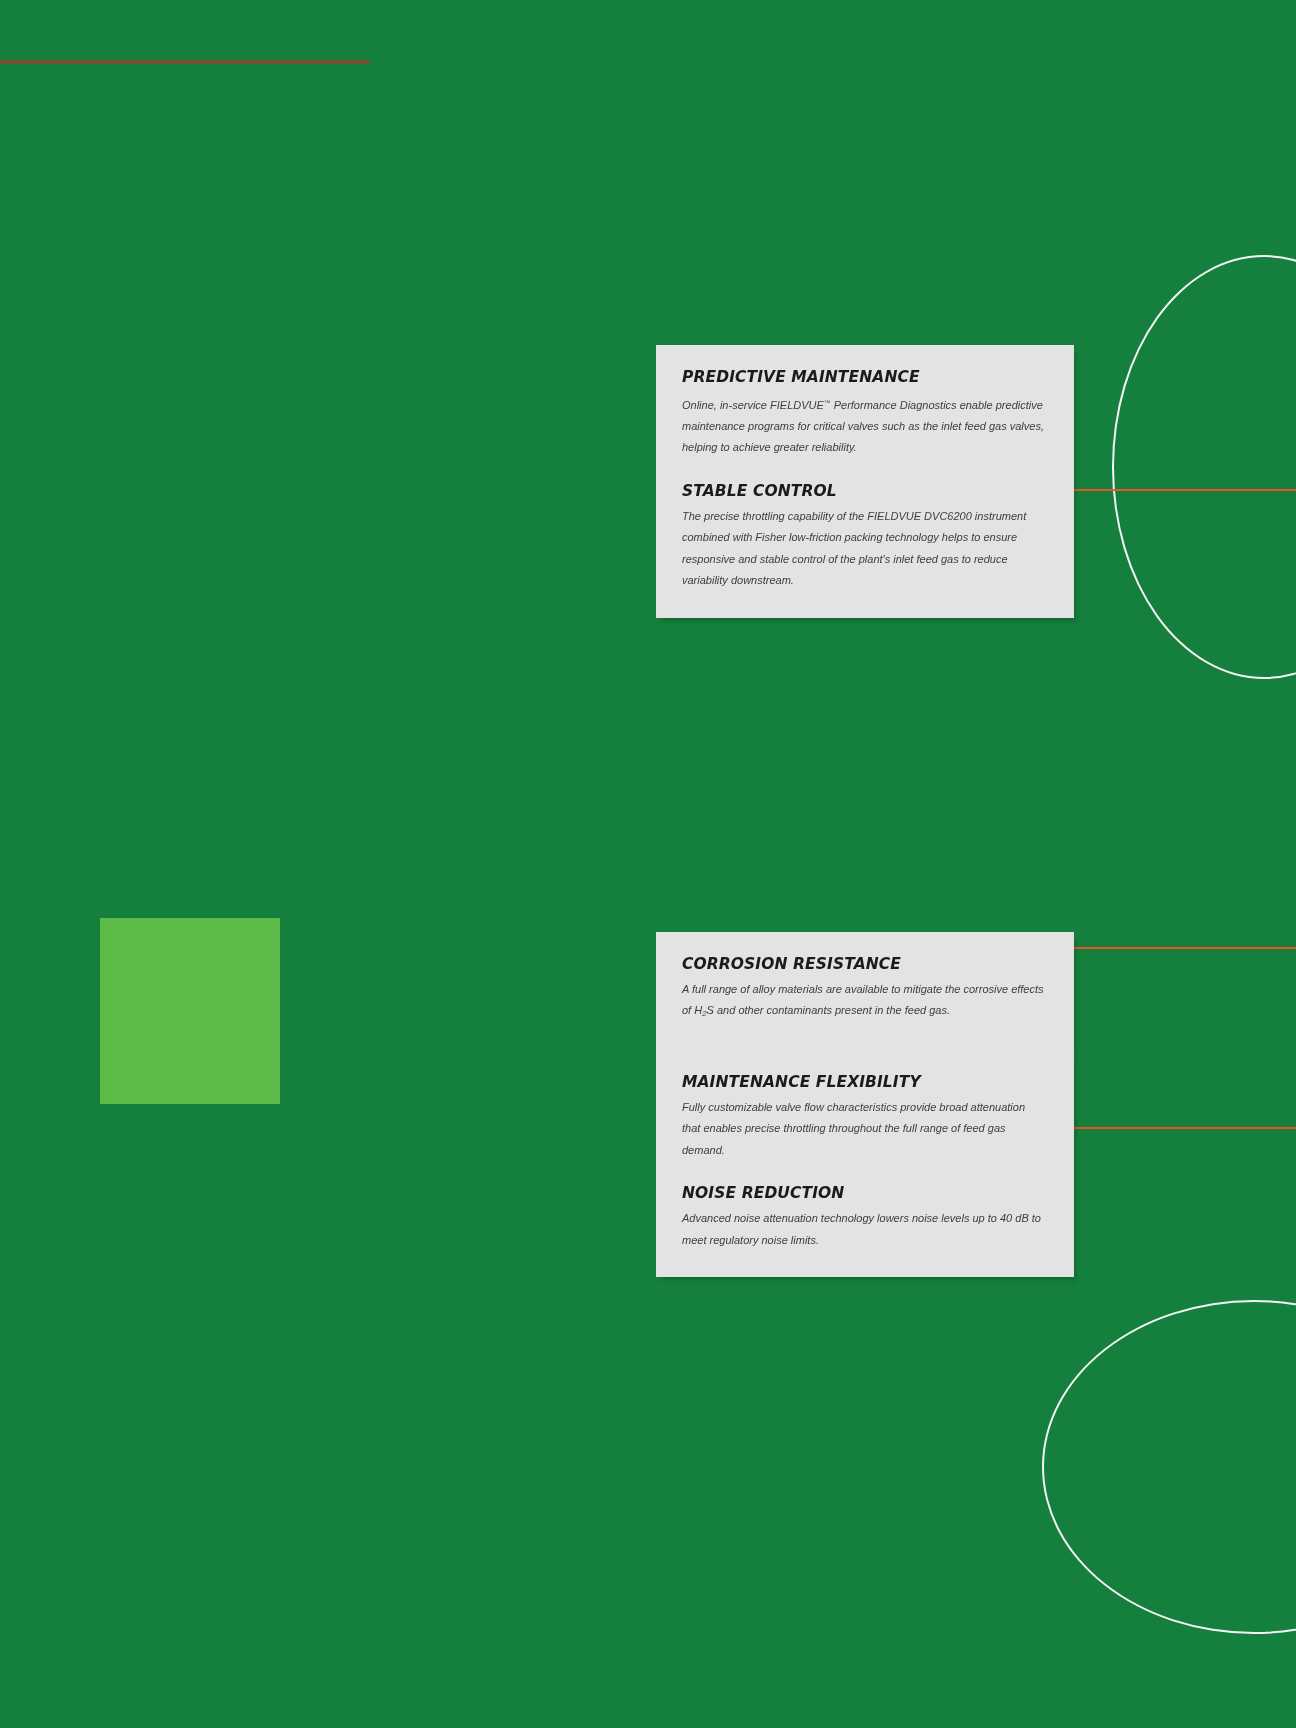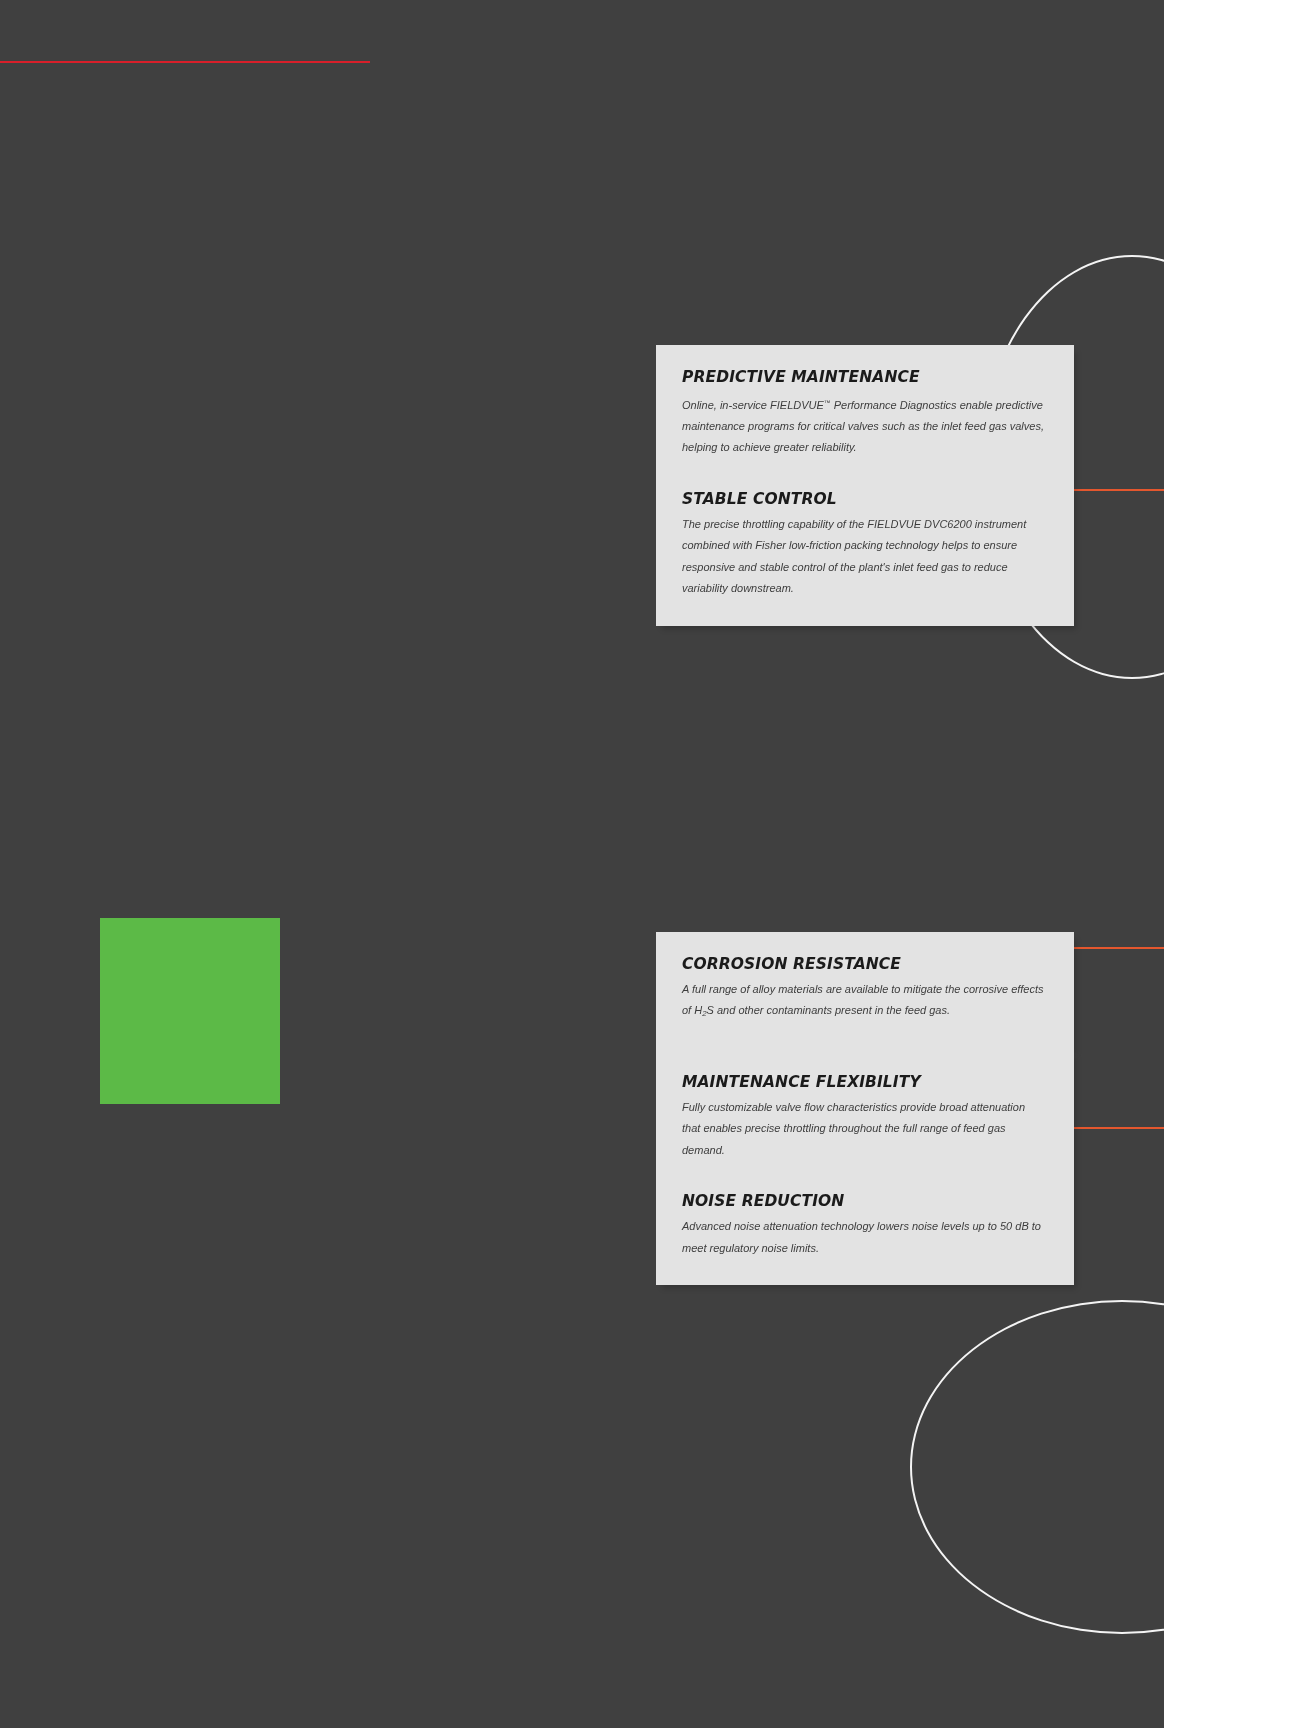--- a/index.html
+++ b/index.html
@@ -8,23 +8,23 @@
     padding: 0;
     background: #ffffff;
   }
   body {
     font-family: "Liberation Sans", sans-serif;
     -webkit-font-smoothing: antialiased;
   }
 
   #page {
     position: relative;
-    width: 1164px;
+    width: 1296px;
     height: 1728px;
-    background: #404040;
+    background: #15803d;
     overflow: hidden;
   }
 
   
   .top-rule {
     position: absolute;
     left: 0;
     top: 61px;
     width: 370px;
     height: 2px;
@@ -61,21 +61,21 @@
   
   .card {
     position: absolute;
     background: #e3e3e3;
     box-sizing: border-box;
     padding: 24px 30px 26px 26px;
     box-shadow: 4px 5px 6px -2px rgba(0,0,0,0.20);
   }
 
   .card-block + .card-block {
-    margin-top: 32px;
+    margin-top: 24px;
   }
 
   .card-heading {
     font-family: "DejaVu Sans", "Liberation Sans", sans-serif;
     font-weight: bold;
     font-style: italic;
     font-size: 15.5px;
     letter-spacing: 0.1px;
     color: #1b1b1b;
     margin: 0 0 5px 0;
@@ -142,17 +142,17 @@
 
   <div class="card" style="left:656px; top:1050px; width:418px;">
 
     <div class="card-block">
       <div class="card-heading">MAINTENANCE FLEXIBILITY</div>
       <p class="card-body">Fully customizable valve flow characteristics provide broad attenuation that enables precise throttling throughout the full range of feed gas demand.</p>
     </div>
 
     <div class="card-block">
       <div class="card-heading">NOISE REDUCTION</div>
-      <p class="card-body">Advanced noise attenuation technology lowers noise levels up to 50 dB to meet regulatory noise limits.</p>
+      <p class="card-body">Advanced noise attenuation technology lowers noise levels up to 40 dB to meet regulatory noise limits.</p>
     </div>
   </div>
 
 </div>
 
 </body></html>

